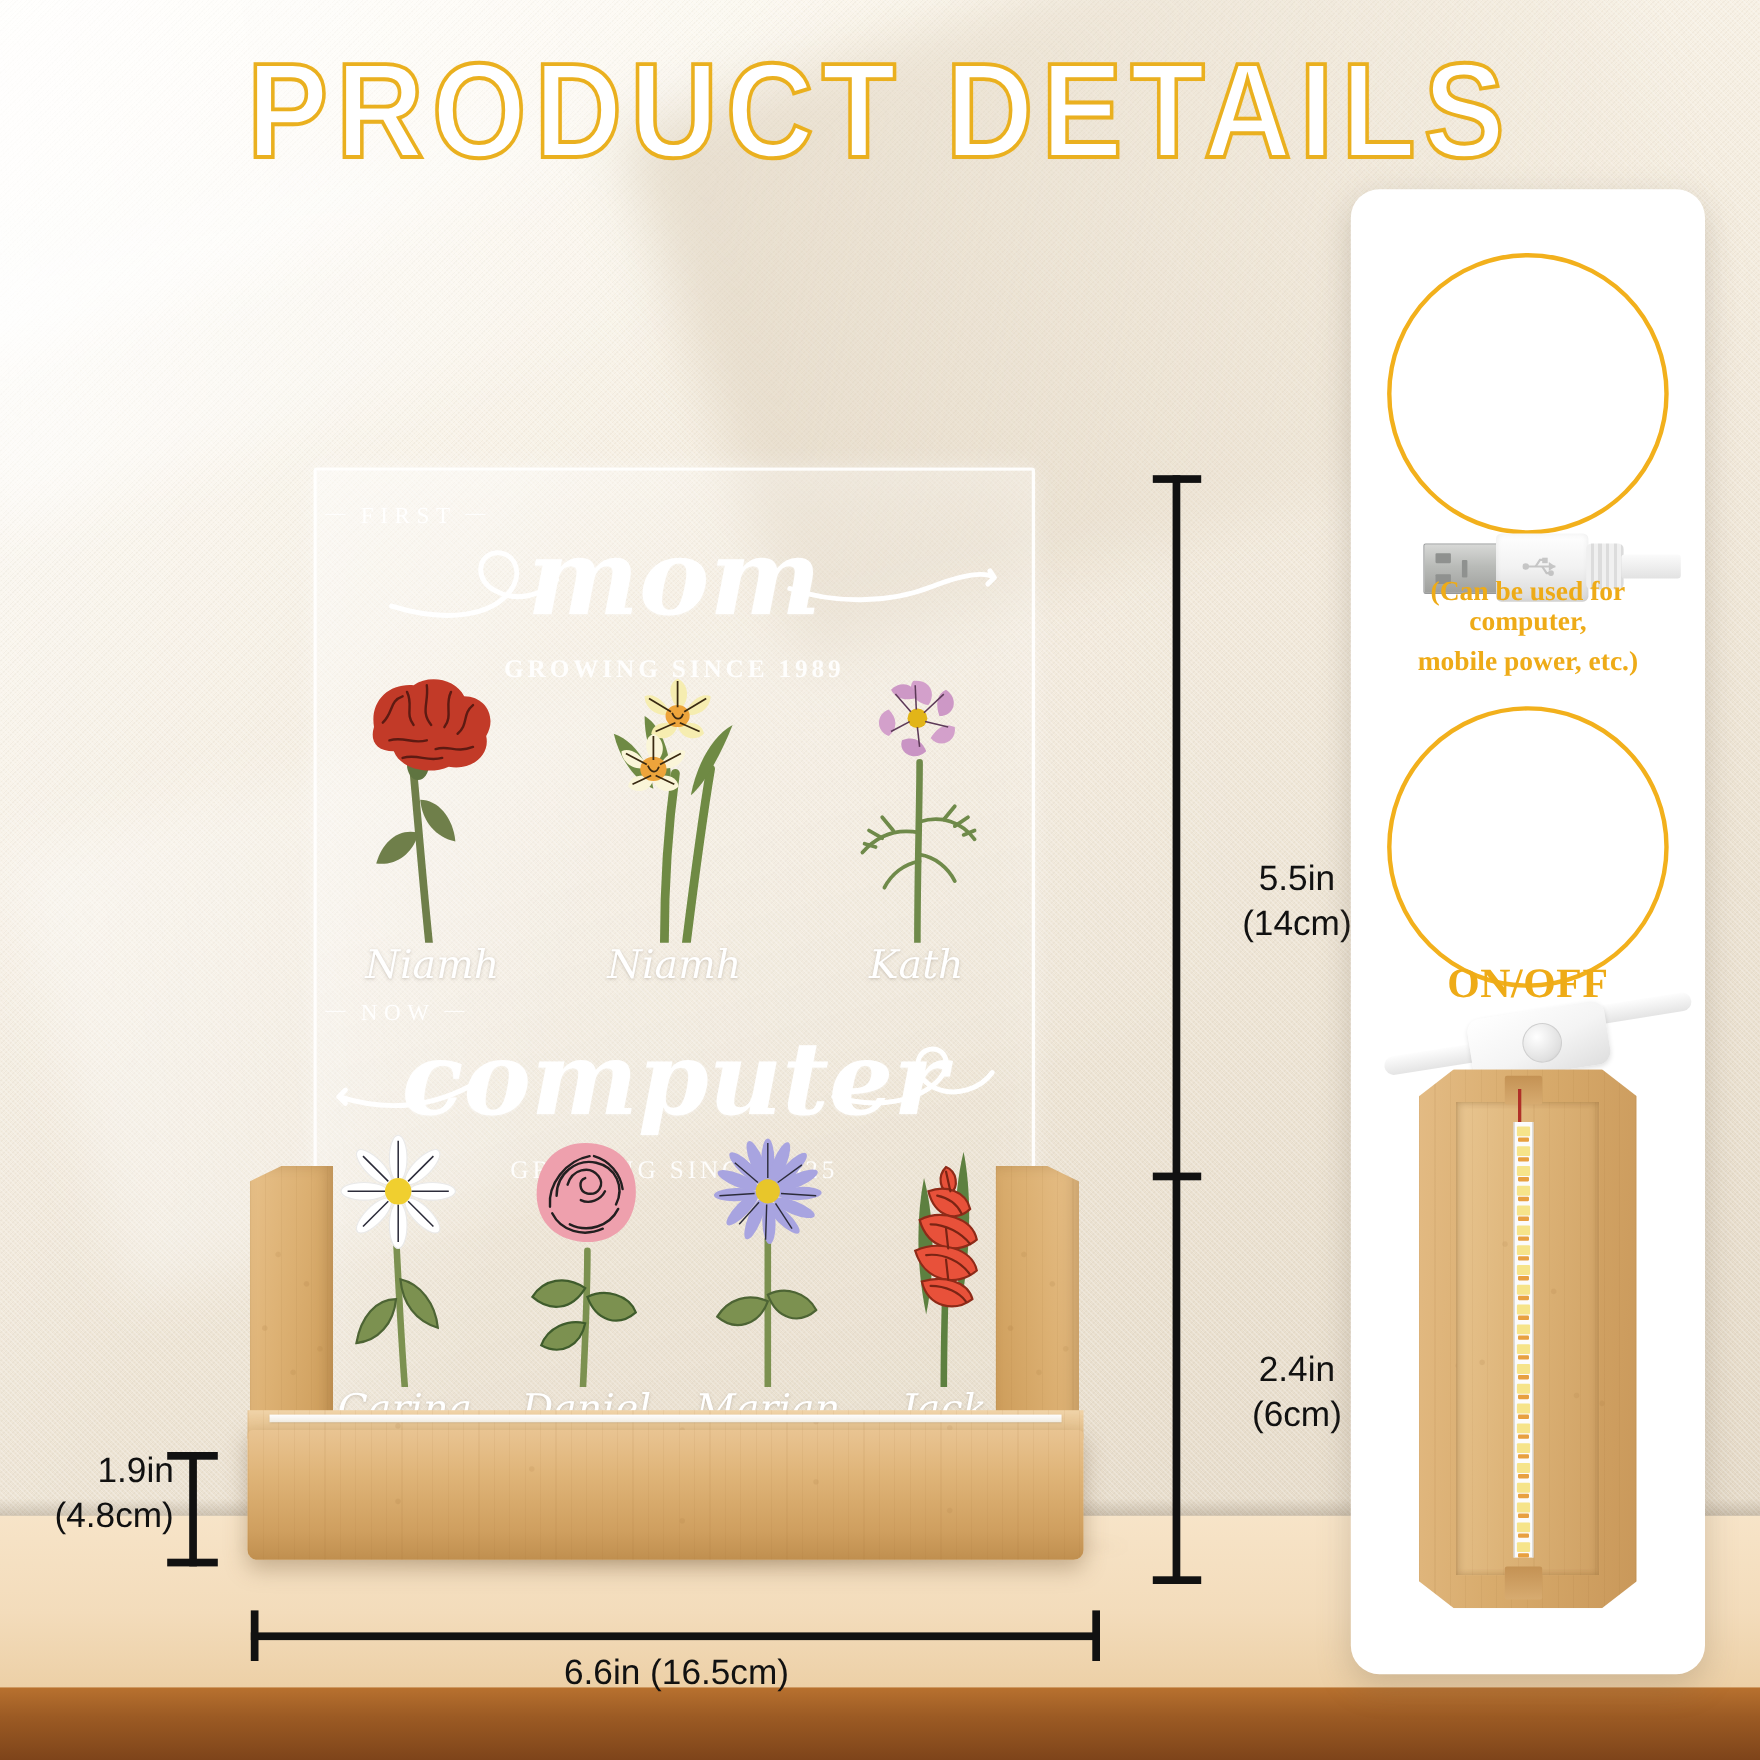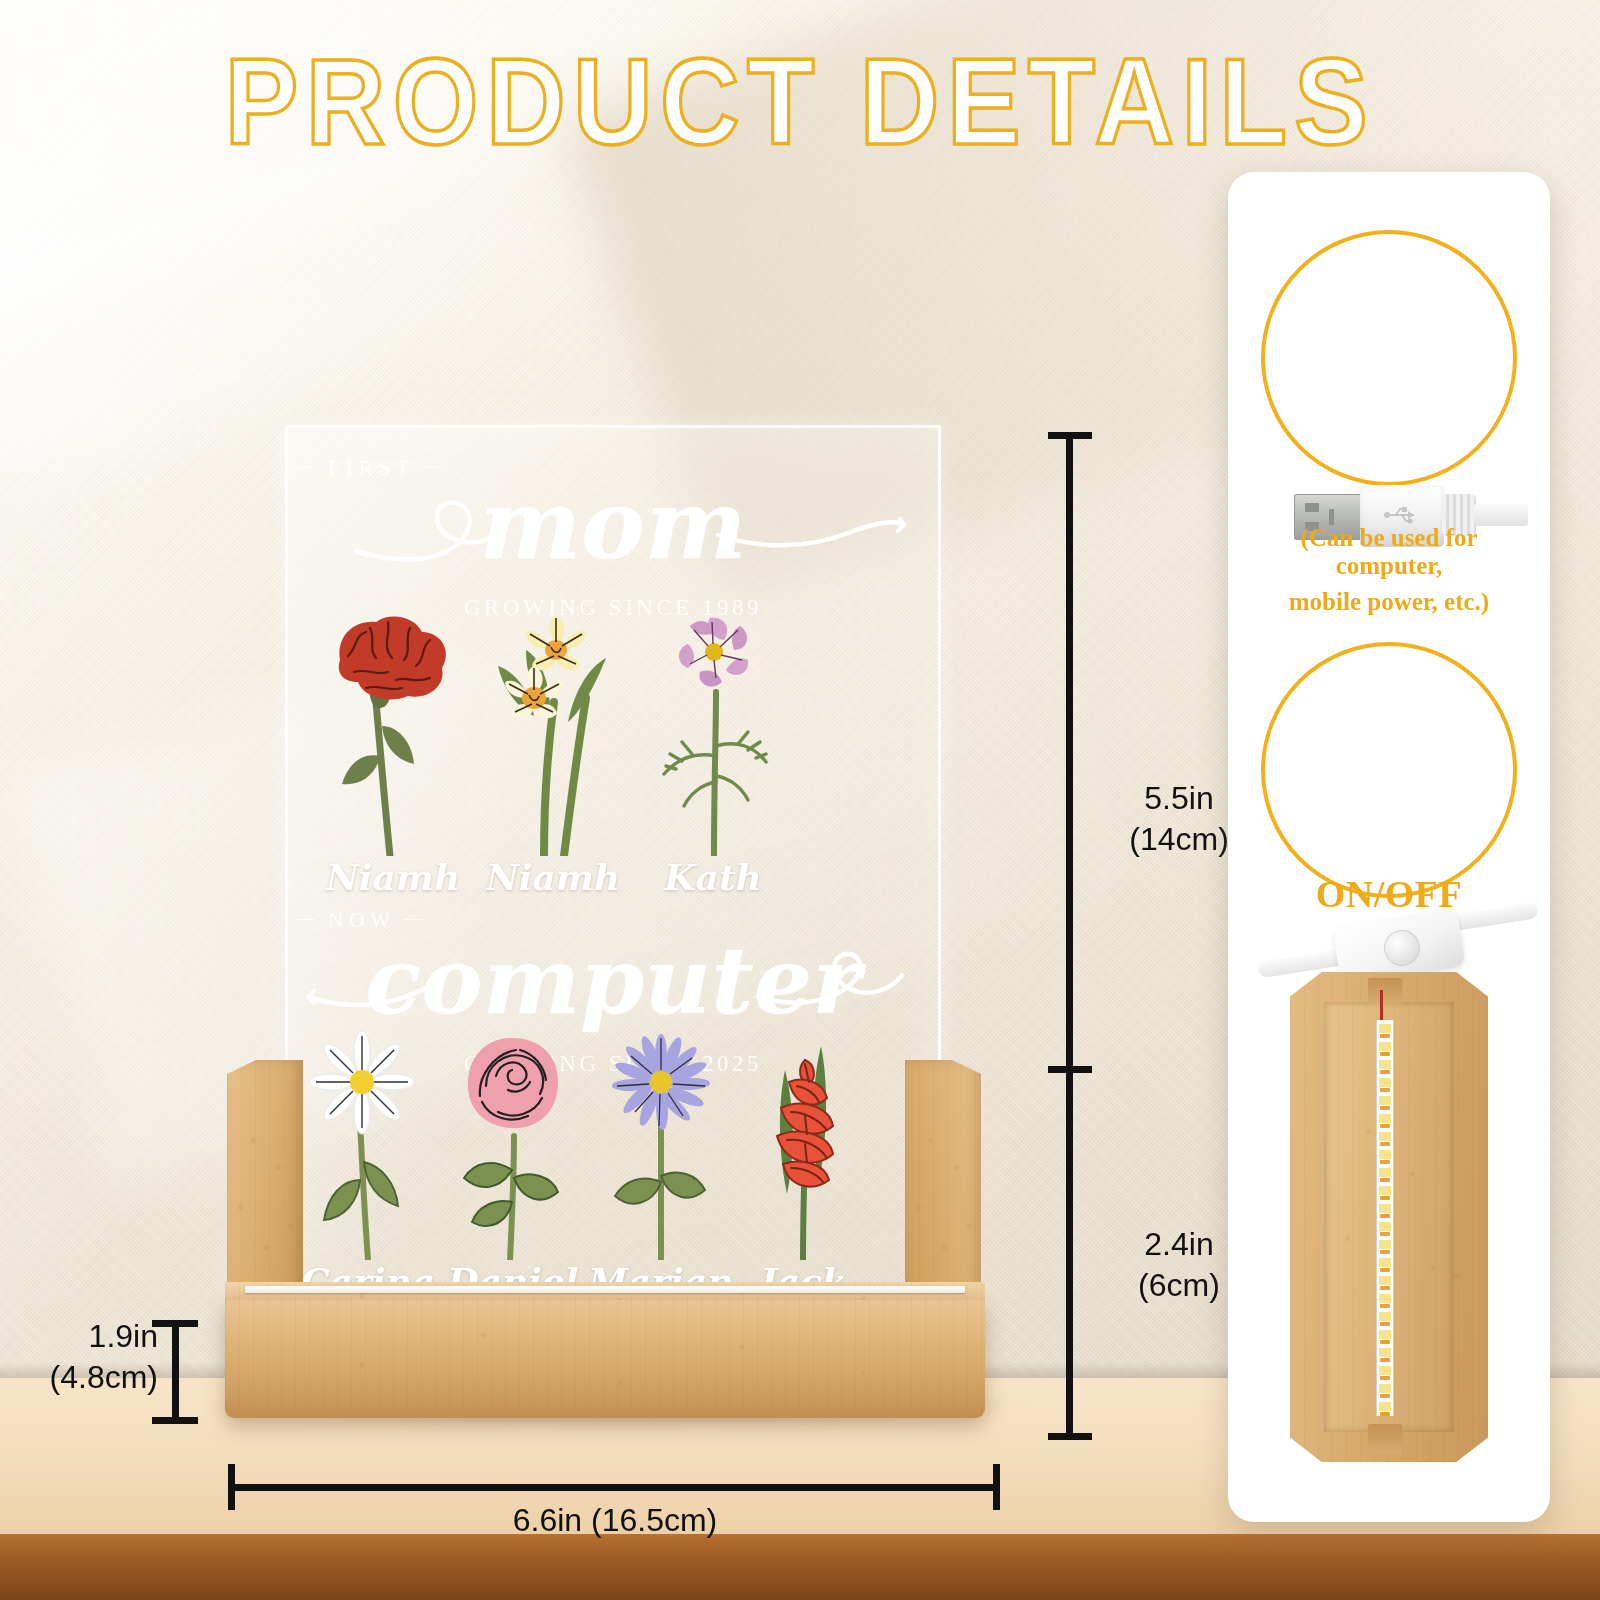--- a/index.html
+++ b/index.html
@@ -95,21 +95,21 @@
     font-family:"Liberation Serif", serif;
     font-size:23px;letter-spacing:3.5px;
   }
   .name{
     text-align:center;color:#ffffff;
     font-family:"DejaVu Serif", serif;font-style:italic;
     font-size:36px;
     text-shadow:0 1px 3px rgba(120,110,95,.35);
   }
 
-  .row-flowers{position:absolute;display:flex;justify-content:flex-start;align-items:flex-end;font-weight:bold;}
+  .row-flowers{position:absolute;display:flex;justify-content:space-between;align-items:flex-end;}
   .flower-cell{display:flex;flex-direction:column;align-items:center;}
 
   
   .stand-left,.stand-right{
     position:absolute;width:76px;height:268px;
     background:linear-gradient(95deg,#e3b87e 0%,#d9a968 30%,#c8945220 30.5%,#d6a365 60%,#c79453 100%);
     box-shadow:inset -6px 0 12px rgba(120,80,35,.25);
   }
   .stand-left{left:22px;top:640px;
     clip-path:polygon(0 14px, 38% 0, 100% 0, 100% 100%, 0 100%);
@@ -247,21 +247,21 @@
         <span class="dash">—</span><span>FIRST</span><span class="dash">—</span>
       </div>
       <div style="position:relative;height:110px;margin-top:-6px;">
 
         <svg width="650" height="110" viewBox="0 0 650 110" style="position:absolute;left:0;top:0;">
           <path d="M68 76 C120 92 160 84 176 62 C190 42 176 24 160 28 C146 32 144 52 162 62 C182 73 206 66 218 52" fill="none" stroke="#ffffff" stroke-width="4.5" stroke-linecap="round"></path>
           <path d="M430 60 C470 74 520 74 560 58 C586 48 606 44 616 50 L612 44 M616 50 L610 56" fill="none" stroke="#ffffff" stroke-width="4.5" stroke-linecap="round"></path>
         </svg>
         <div class="script" style="font-size:96px;position:absolute;left:0;top:2px;width:100%;">mom</div>
       </div>
-      <div class="since" style="margin-top:10px;">GROWING SINCE  1989</div>
+      <div class="since" style="margin-top:10px;font-weight:bold;">GROWING SINCE  1989</div>
     </div>
 
     <div class="row-flowers" style="left:30px;top:180px;width:590px;height:290px;">
 
       <div class="flower-cell">
         <svg width="150" height="250" viewBox="0 0 150 250">
           <path d="M72 250 C66 190 62 140 58 96" stroke="#6f7f4a" stroke-width="7" fill="none" stroke-linecap="round"></path>
           <path d="M62 150 C44 146 30 158 24 178 C42 180 56 170 62 152 Z" fill="#6f7f4a"></path>
           <path d="M64 120 C80 120 94 136 96 158 C78 154 66 140 64 120 Z" fill="#6f7f4a"></path>
           <ellipse cx="62" cy="88" rx="10" ry="14" fill="#5f7440"></ellipse>

